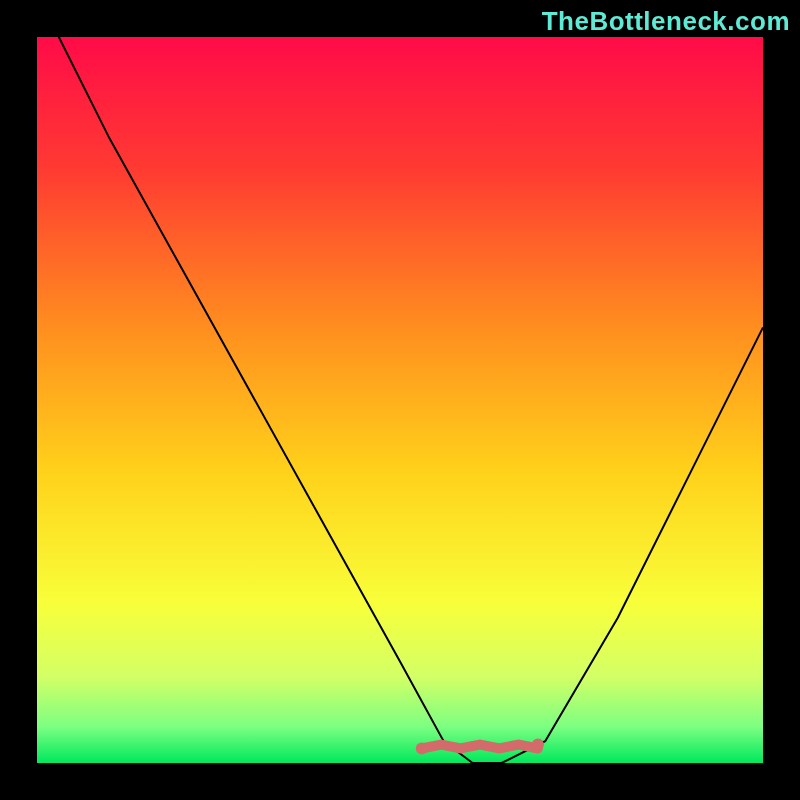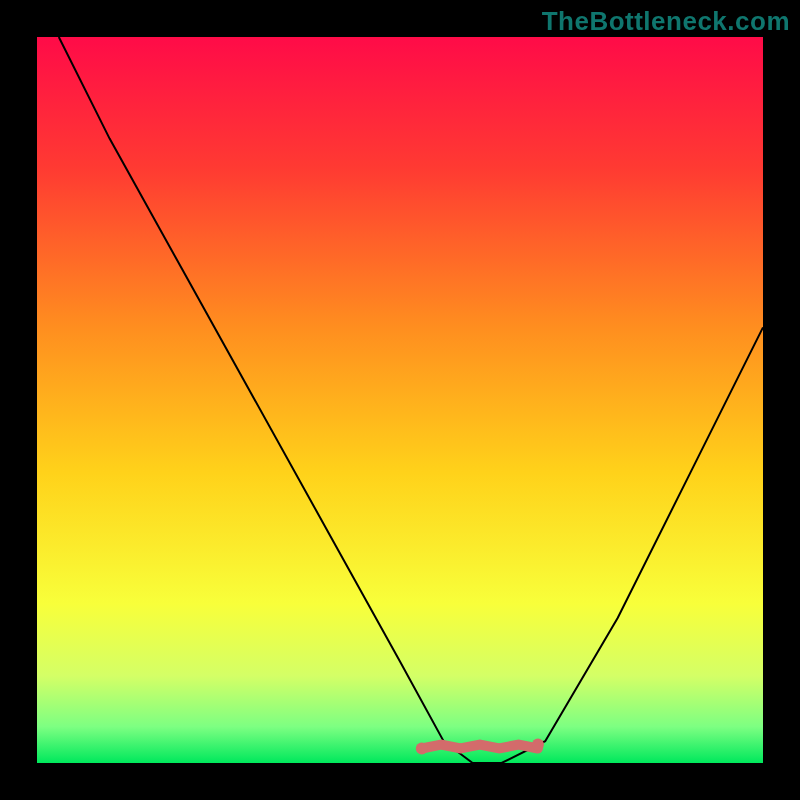--- a/index.html
+++ b/index.html
@@ -17,21 +17,21 @@
     width: 800px;
     height: 800px;
     background: #000;
   }
   .watermark {
     position: absolute;
     top: 6px;
     right: 10px;
     font-size: 26px;
     font-weight: bold;
-    color: #0f766e;
+    color: #5eead4;
     letter-spacing: 0.5px;
     pointer-events: none;
   }
   svg {
     position: absolute;
     left: 0;
     top: 0;
   }
 </style>
 </head>

